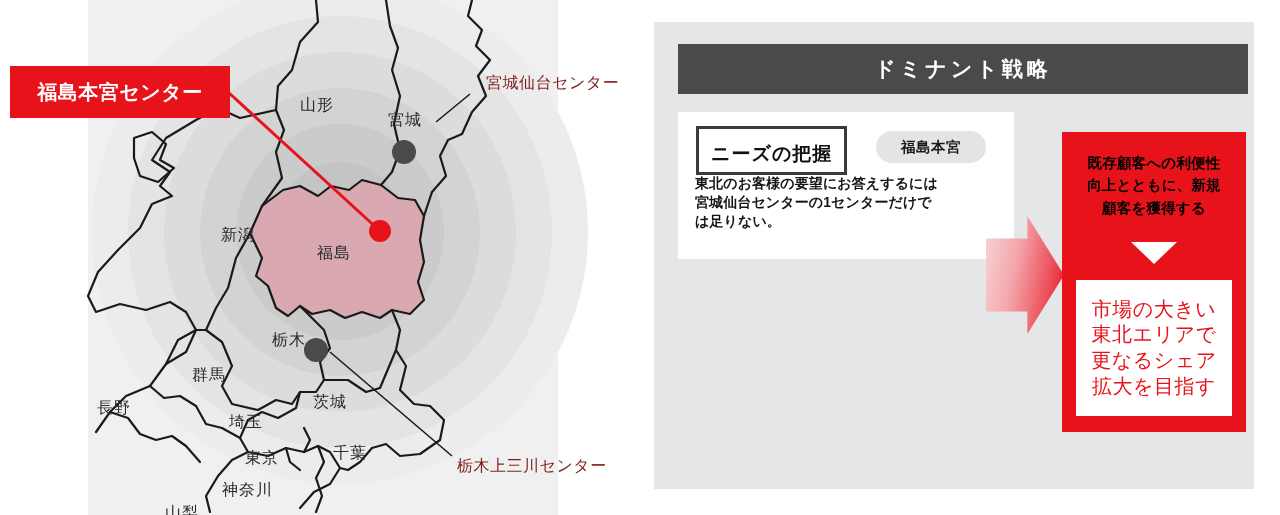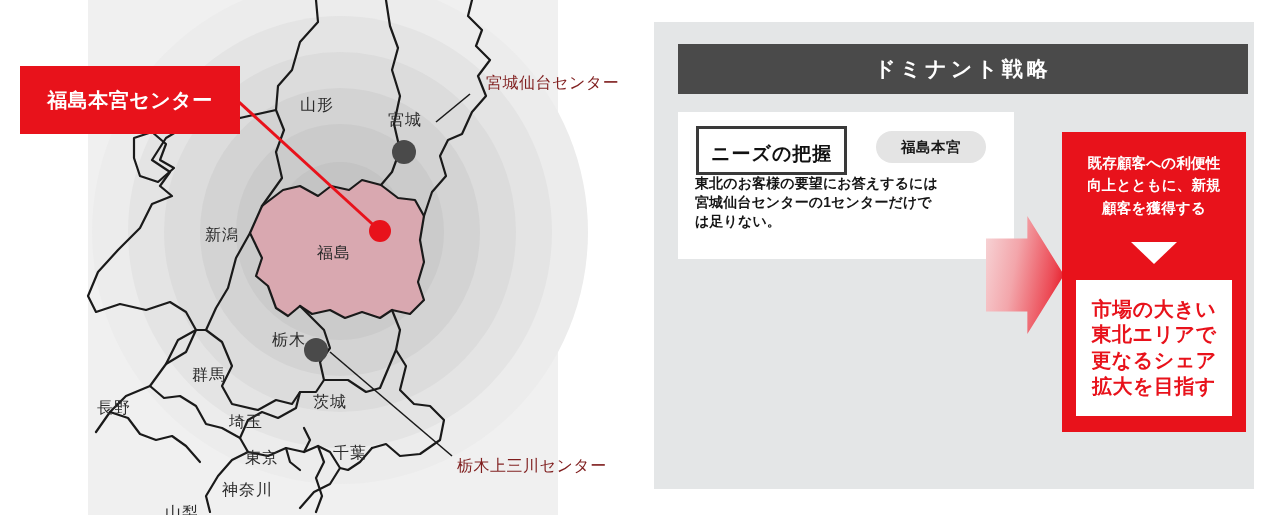--- a/index.html
+++ b/index.html
@@ -14,21 +14,21 @@
   #map-svg{position:absolute;left:0;top:0;width:650px;height:515px;}
 
   .map-label{
     position:absolute;font-size:16px;font-weight:400;color:#2b2b2b;
     letter-spacing:1px;white-space:nowrap;
   }
   .center-label{
     position:absolute;font-size:16px;color:#7f1d1d;white-space:nowrap;letter-spacing:0.5px;
   }
   #callout-box{
-    position:absolute;left:20px;top:66px;width:220px;height:68px;
+    position:absolute;left:10px;top:66px;width:220px;height:52px;
     background:#E8121B;display:flex;align-items:center;justify-content:center;
   }
   #callout-box span{
     color:#ffffff;font-size:20px;font-weight:bold;letter-spacing:0.5px;white-space:nowrap;
   }
 
   
   #strategy-panel{
     position:absolute;left:654px;top:22px;width:600px;height:467px;
     background:#e4e6e7;
@@ -72,34 +72,34 @@
     clip-path:polygon(0 19%,53% 19%,53% 0,100% 50%,53% 100%,53% 81%,0 81%);
   }
 
   
   #red-box{
     position:absolute;left:408px;top:110px;width:184px;height:300px;
     background:#E8121B;
   }
   #red-top-text{
     position:absolute;left:6px;top:20px;width:172px;
-    text-align:center;color:#ffffff;font-size:14.5px;font-weight:bold;
+    text-align:center;color:#000000;font-size:14.5px;font-weight:bold;
     line-height:1.55;letter-spacing:0.2px;white-space:pre-line;
   }
   #red-triangle{
     position:absolute;left:50%;top:110px;transform:translateX(-50%);
     width:0;height:0;border-left:23px solid transparent;border-right:23px solid transparent;
     border-top:22px solid #ffffff;
   }
   #red-inner{
     position:absolute;left:14px;top:148px;width:156px;height:136px;
     background:#ffffff;display:flex;align-items:center;justify-content:center;
   }
   #red-inner span{
-    color:#E8121B;font-size:20px;font-weight:bold;line-height:1.28;
+    color:#E8121B;font-size:20px;font-weight:normal;line-height:1.28;
     letter-spacing:0.5px;text-align:center;white-space:pre-line;
   }
 </style>
 </head>
 <body>
 
 <div id="map-panel">
 
   <svg id="map-svg" viewBox="0 0 650 515">
     <defs>
@@ -179,21 +179,21 @@
 
   <div id="callout-box">
     <span>福島本宮センター</span>
   </div>
 
   <div class="center-label" style="left:486px;top:73px;">宮城仙台センター</div>
   <div class="center-label" style="left:457px;top:456px;">栃木上三川センター</div>
 
   <div class="map-label" style="left:300px;top:95px;">山形</div>
   <div class="map-label" style="left:388px;top:110px;">宮城</div>
-  <div class="map-label" style="left:205px;top:225px;text-align:right;">新潟</div>
+  <div class="map-label" style="left:221px;top:225px;text-align:right;">新潟</div>
   <div class="map-label" style="left:317px;top:243px;">福島</div>
   <div class="map-label" style="left:272px;top:330px;">栃木</div>
   <div class="map-label" style="left:192px;top:365px;">群馬</div>
   <div class="map-label" style="left:313px;top:392px;">茨城</div>
   <div class="map-label" style="left:97px;top:398px;">長野</div>
   <div class="map-label" style="left:229px;top:412px;">埼玉</div>
   <div class="map-label" style="left:333px;top:443px;">千葉</div>
   <div class="map-label" style="left:245px;top:448px;">東京</div>
   <div class="map-label" style="left:165px;top:458px;margin-top:45px;">山梨</div>
   <div class="map-label" style="left:222px;top:480px;">神奈川</div>

